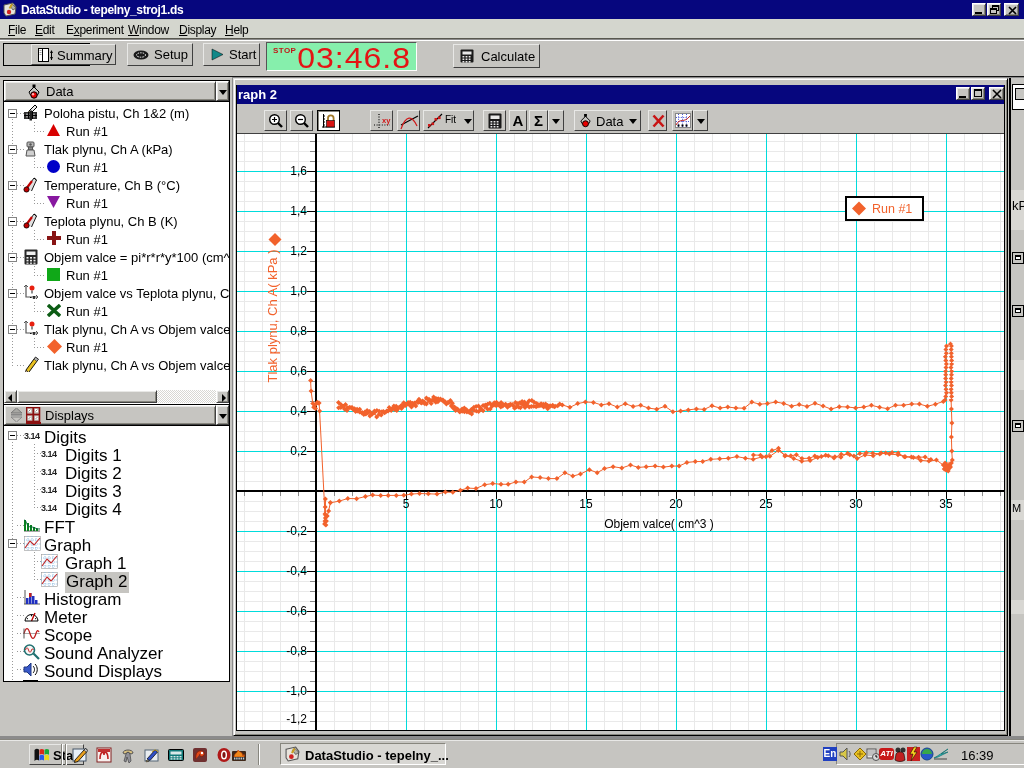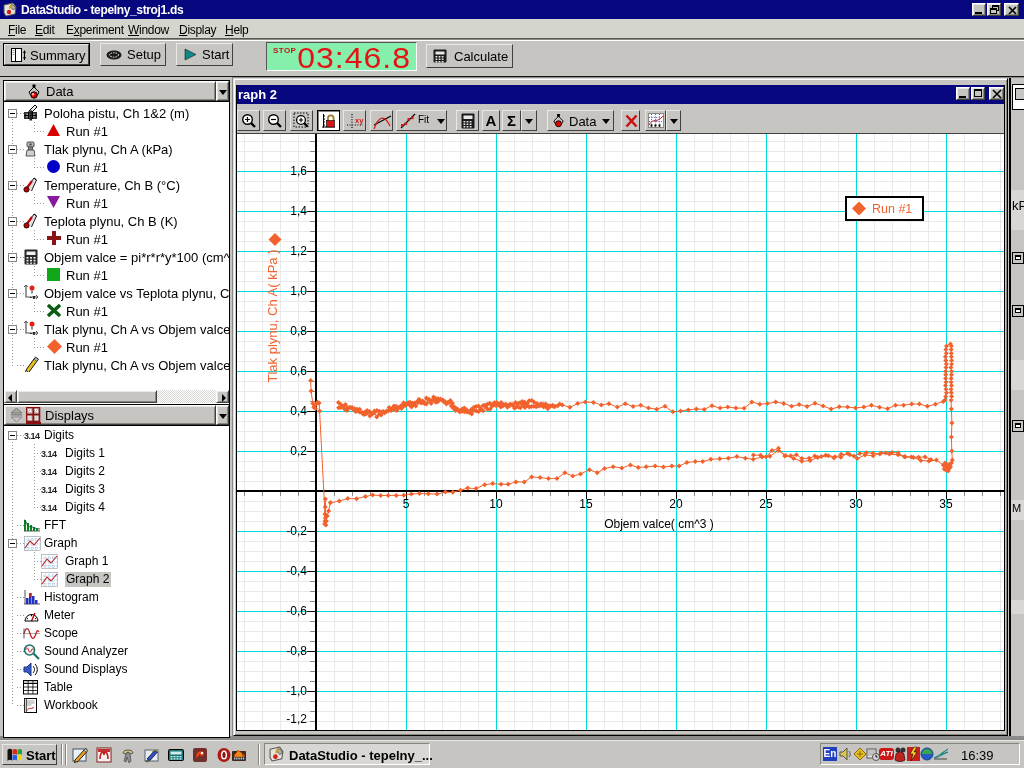--- a/index.html
+++ b/index.html
@@ -1,21 +1,21 @@
 <!DOCTYPE html>
 <html><head>
 <meta charset="utf-8">
 <style>
 * { margin:0; padding:0; box-sizing:border-box; }
 html,body { width:1024px; height:768px; overflow:hidden; }
 body { font-family:"Liberation Sans", sans-serif; background:#8b8b8b; position:relative; }
 .abs { position:absolute; }
 .raised { border-top:1px solid #fff; border-left:1px solid #fff; border-right:1px solid #404040; border-bottom:1px solid #404040; box-shadow:inset 1px 1px 0 #e8e8e6, inset -1px -1px 0 #87867e; }
-.raised2 { border-top:1px solid #e8e8e6; border-left:1px solid #e8e8e6; border-right:1px solid #404040; border-bottom:1px solid #404040; }
-.sunken { border-top:1px solid #87867e; border-left:1px solid #87867e; border-right:1px solid #fff; border-bottom:1px solid #fff; }
+.raised2 { border-top:1px solid #e8e8e6; border-left:1px solid #e8e8e6; border-right:1px solid #404040; border-bottom:1px solid #404040;margin-left:27px; }
+.sunken { border-top:1px solid #87867e; border-left:1px solid #87867e; border-right:1px solid #fff; border-bottom:1px solid #fff;margin-left:16px; }
 .btnface { background:#c6c5c1; }
 .minus { width:9px;height:9px;background:#fff;border:1px solid #848484; }
 .minus::after { content:"";position:absolute;left:1px;top:3px;width:5px;height:1px;background:#000; }
 #datatree span, #disptree span { white-space:nowrap; }
 span { white-space:nowrap; }
 .dig314 { width:17px;height:8px; }
 .dig314::after { content:"3.14";position:absolute;left:0;top:-2px;font-size:9px;font-weight:bold;color:#222;letter-spacing:-0.5px;transform:scaleY(1.1); }
 </style>
 </head>
 <body>
@@ -294,21 +294,21 @@
       <path d="M9.5 4.5 l2 -2" stroke="#777" stroke-width="0.8"></path>
     <rect x="2" y="9.5" width="3" height="3" fill="#fff"></rect>
       <path d="M2.5 12 l2 -2" stroke="#777" stroke-width="0.8"></path>
     <rect x="9" y="9.5" width="3" height="3" fill="#fff"></rect>
       <path d="M9.5 12 l2 -2" stroke="#777" stroke-width="0.8"></path>
     <rect x="0" y="15" width="15" height="2" fill="#8c1010"></rect>
   </svg>
   <span class="abs" style="left:41px;top:3px;font-size:13px;">Displays</span>
 </div>
 
-<div class="abs" style="left:3px;top:426px;width:227px;height:312px;background:#fff;border-left:1px solid #000;border-right:1px solid #000;border-bottom:1px solid #000;overflow:hidden;font-size:12px;" id="disptree">
+<div class="abs" style="left:3px;top:426px;width:227px;height:256px;background:#fff;border-left:1px solid #000;border-right:1px solid #000;border-bottom:1px solid #000;overflow:hidden;font-size:17px;" id="disptree">
   <div class="abs" style="left:0;top:1px;width:225px;height:309px;">
   <div class="abs" style="left:8px;top:9px;width:1px;height:270px;background-image:repeating-linear-gradient(to bottom,#999 0 1px,transparent 1px 3px);"></div>
   <div class="abs" style="left:13px;top:8px;width:7px;height:1px;background-image:repeating-linear-gradient(to right,#999 0 1px,transparent 1px 3px);"></div>
   <div class="abs" style="left:13px;top:98px;width:7px;height:1px;background-image:repeating-linear-gradient(to right,#999 0 1px,transparent 1px 3px);"></div>
   <div class="abs" style="left:13px;top:116px;width:7px;height:1px;background-image:repeating-linear-gradient(to right,#999 0 1px,transparent 1px 3px);"></div>
   <div class="abs" style="left:13px;top:170px;width:7px;height:1px;background-image:repeating-linear-gradient(to right,#999 0 1px,transparent 1px 3px);"></div>
   <div class="abs" style="left:13px;top:188px;width:7px;height:1px;background-image:repeating-linear-gradient(to right,#999 0 1px,transparent 1px 3px);"></div>
   <div class="abs" style="left:13px;top:206px;width:7px;height:1px;background-image:repeating-linear-gradient(to right,#999 0 1px,transparent 1px 3px);"></div>
   <div class="abs" style="left:13px;top:224px;width:7px;height:1px;background-image:repeating-linear-gradient(to right,#999 0 1px,transparent 1px 3px);"></div>
   <div class="abs" style="left:13px;top:242px;width:7px;height:1px;background-image:repeating-linear-gradient(to right,#999 0 1px,transparent 1px 3px);"></div>

